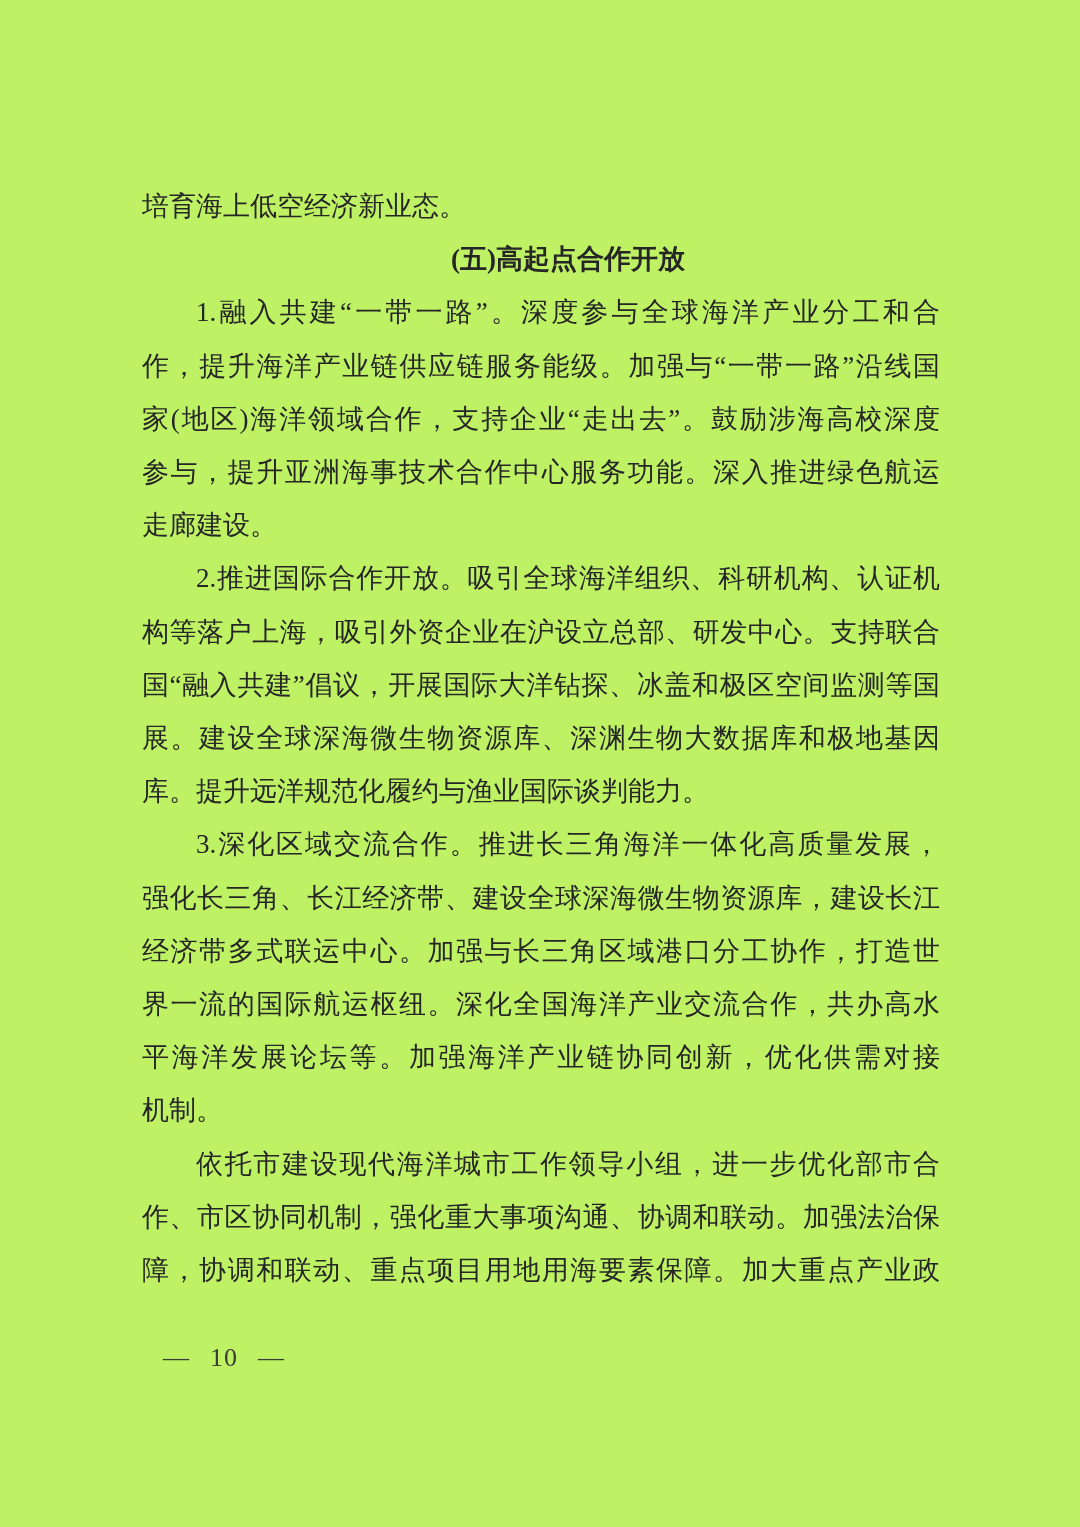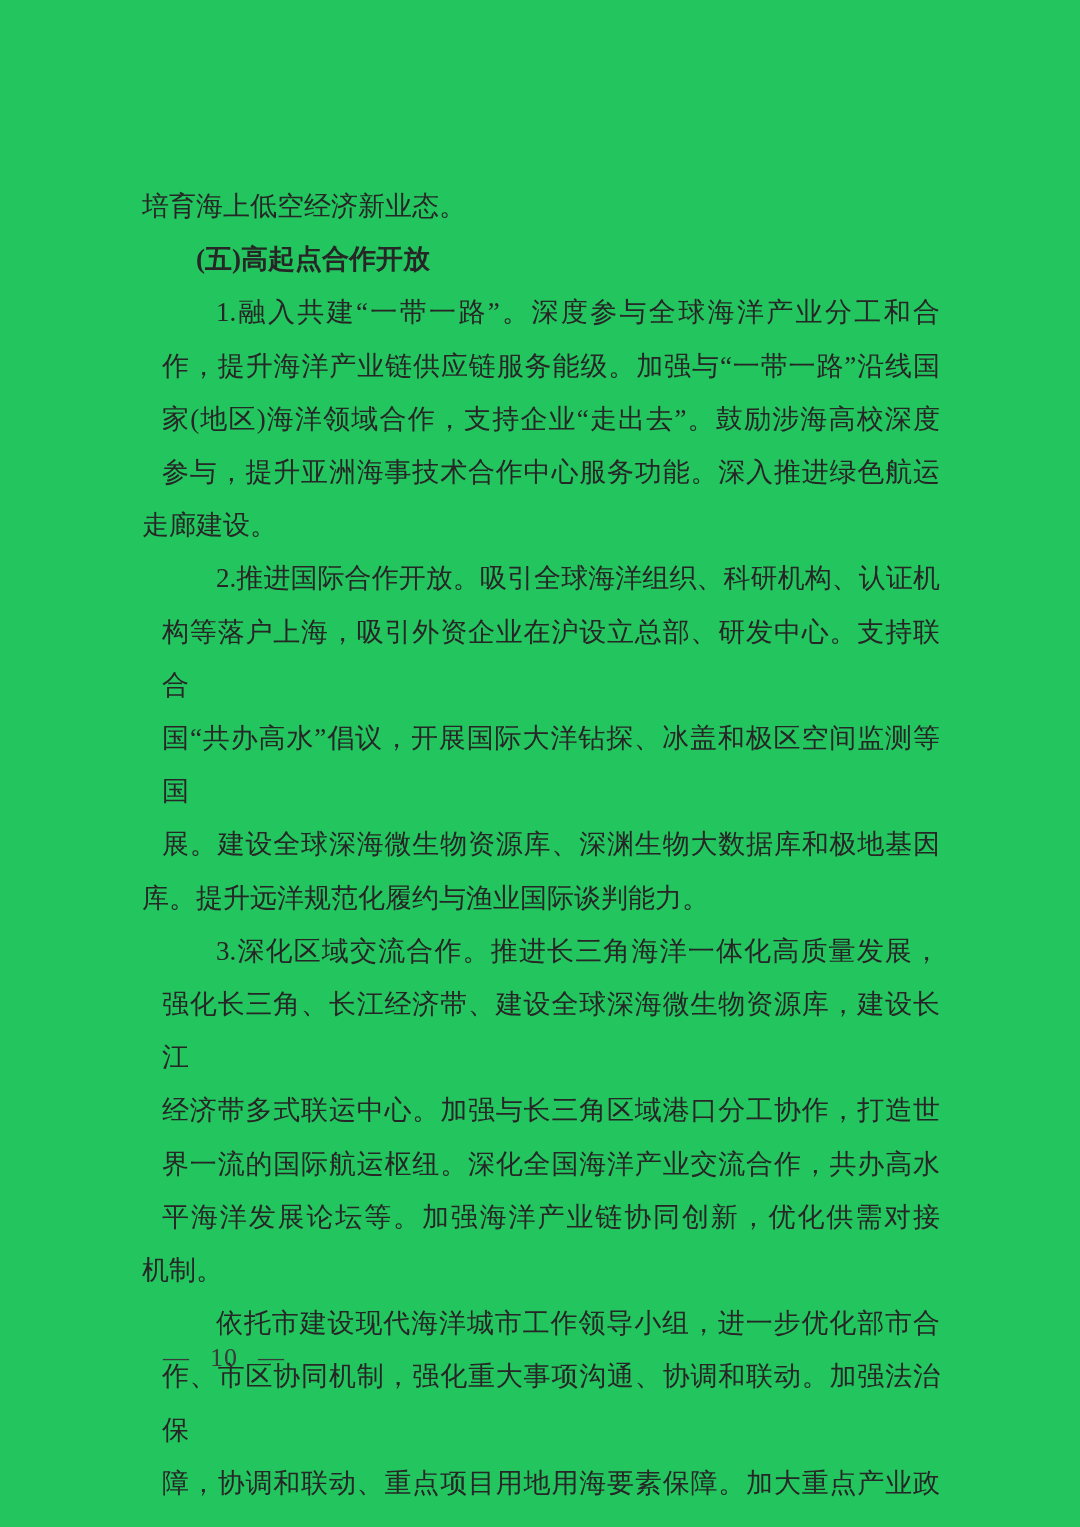--- a/index.html
+++ b/index.html
@@ -11,45 +11,45 @@
     height: 1527px;
     background: #ffffff;
     font-family: "Liberation Serif", "DejaVu Serif", serif;
     color: #262626;
     position: relative;
     overflow: hidden;
   }
   .page {
     position: absolute;
     inset: 0;
-    background: #22c55e;
+    background: #bef264;
     text-decoration: underline;
   }
   .content {
     position: absolute;
     left: 142px;
     top: 180px;
     width: 798px;
     font-size: 27px;
     line-height: 53.2px;
     letter-spacing: 0;
   }
   .line {
     text-align: left;
     white-space: normal;
     min-height: 53.2px;
   }
   .fill {
     text-align: justify;
     text-align-last: justify;
     text-justify: inter-character;
-    margin-left: 20px;
   }
   .indent {
     text-indent: 2em;
+    text-align: center;
   }
   .heading {
     font-weight: bold;
   }
   .page-footer {
     position: absolute;
     left: 163px;
     top: 1343px;
     display: flex;
     align-items: center;
@@ -67,21 +67,21 @@
   <div class="content">
     <div class="line">培育海上低空经济新业态。</div>
     <div class="line indent heading">(五)高起点合作开放</div>
     <div class="line indent fill">1.融入共建“一带一路”。深度参与全球海洋产业分工和合</div>
     <div class="line fill">作，提升海洋产业链供应链服务能级。加强与“一带一路”沿线国</div>
     <div class="line fill">家(地区)海洋领域合作，支持企业“走出去”。鼓励涉海高校深度</div>
     <div class="line fill">参与，提升亚洲海事技术合作中心服务功能。深入推进绿色航运</div>
     <div class="line">走廊建设。</div>
     <div class="line indent fill">2.推进国际合作开放。吸引全球海洋组织、科研机构、认证机</div>
     <div class="line fill">构等落户上海，吸引外资企业在沪设立总部、研发中心。支持联合</div>
-    <div class="line fill">国“共办高水”倡议，开展国际大洋钻探、冰盖和极区空间监测等国</div>
+    <div class="line fill">国“融入共建”倡议，开展国际大洋钻探、冰盖和极区空间监测等国</div>
     <div class="line fill">展。建设全球深海微生物资源库、深渊生物大数据库和极地基因</div>
     <div class="line">库。提升远洋规范化履约与渔业国际谈判能力。</div>
     <div class="line indent fill">3.深化区域交流合作。推进长三角海洋一体化高质量发展，</div>
     <div class="line fill">强化长三角、长江经济带、建设全球深海微生物资源库，建设长江</div>
     <div class="line fill">经济带多式联运中心。加强与长三角区域港口分工协作，打造世</div>
     <div class="line fill">界一流的国际航运枢纽。深化全国海洋产业交流合作，共办高水</div>
     <div class="line fill">平海洋发展论坛等。加强海洋产业链协同创新，优化供需对接</div>
     <div class="line">机制。</div>
     <div class="line indent fill">依托市建设现代海洋城市工作领导小组，进一步优化部市合</div>
     <div class="line fill">作、市区协同机制，强化重大事项沟通、协调和联动。加强法治保</div>

